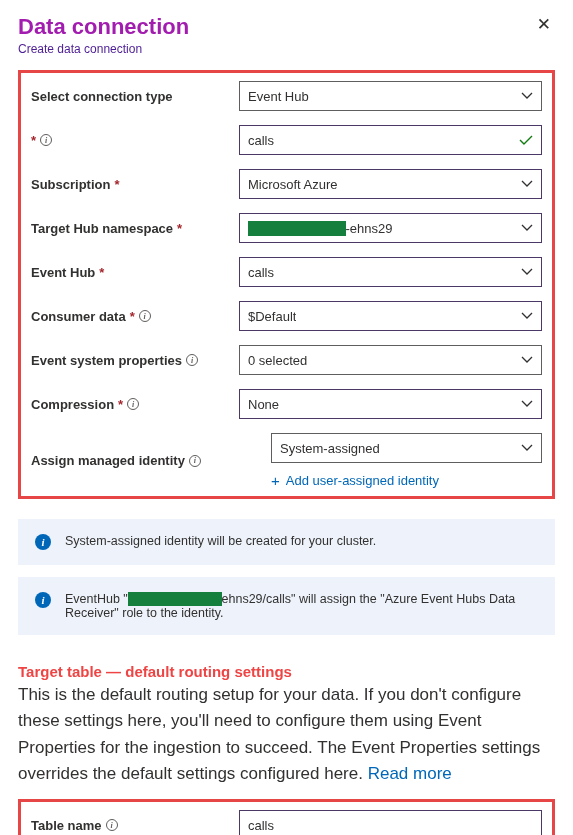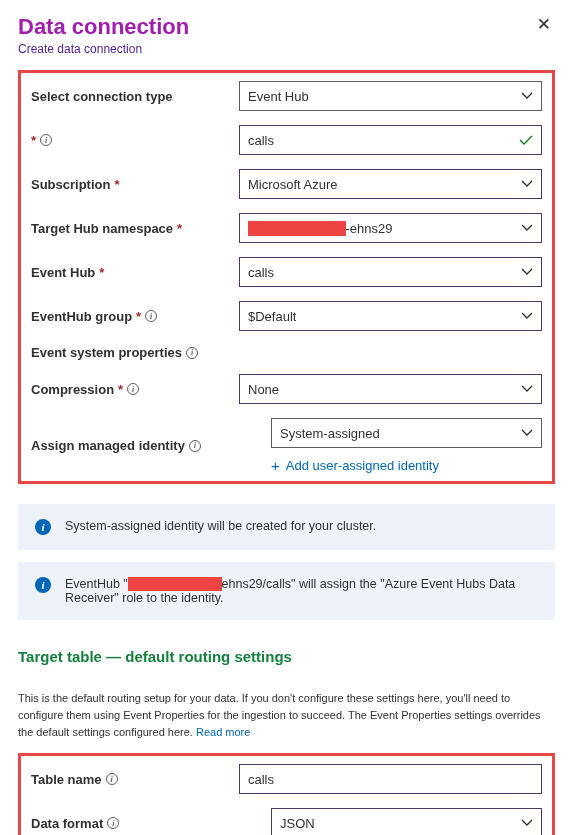--- a/index.html
+++ b/index.html
@@ -32,34 +32,34 @@
     width: 100%; height: 30px; border: 1px solid #4b3867; background: #fff;
     display: flex; align-items: center; justify-content: space-between;
     padding: 0 8px; font-size: 13px; color: #323130; cursor: pointer;
   }
   .field.neutral { border-color: #605e5c; }
   .field.input { cursor: text; }
   .field .value { text-overflow: ellipsis; overflow: hidden; white-space: nowrap; }
   .chev-down { display:inline-block; }
   .chev-down svg { display:block; }
   .check-icon svg { display:block; }
-  .redact { background: #ef4444; color: transparent; user-select: none; }
+  .redact { background: #15803d; color: transparent; user-select: none; }
   .add-link { display: flex; align-items: center; gap: 6px; color: #0067b8; font-size: 13px; margin-top: 10px; cursor: pointer; }
   .plus { font-size: 15px; font-weight: 400; line-height: 1; }
   .info-banner {
     background: #eef3fb; padding: 14px 16px; display: flex; gap: 14px;
     font-size: 12.5px; color: #323130; margin-top: 20px; border: 1px solid #eef3fb;
   }
   .banner-icon {
     width: 16px; height: 16px; background: #0067b8; border-radius: 50%;
     color: #fff; display: inline-flex; align-items: center; justify-content: center;
     font-size: 11px; font-weight: 700; flex-shrink: 0; font-style: italic; font-family: serif;
   }
-  .section-title { font-size: 15px; font-weight: 600; color: #15803d; margin-top: 28px; }
-  .section-desc { font-size: 11px; color: #323130; margin-top: 25px; line-height: 1.55; }
+  .section-title { font-size: 15px; font-weight: 600; color: #ef4444; margin-top: 28px; }
+  .section-desc { font-size: 17px; color: #323130; margin-top: 2px; line-height: 1.55; }
   .link { color: #0067b8; cursor: pointer; }
   .highlight-box2 { border: 3px solid #e64646; padding: 8px 10px; margin-top: 12px; }
 </style>
 </head>
 <body>
 
 <div class="panel">
 
   <div class="header-row">
     <div>
@@ -152,40 +152,50 @@
               <svg width="12" height="8" viewBox="0 0 12 8">
                 <path d="M1 1l5 5 5-5" stroke="#323130" stroke-width="1.3" fill="none"></path>
               </svg>
             </span>
         </div>
       </div>
     </div>
 
     <div class="form-row">
       <div class="label-col">
-        <span>EventHub group</span>
+        <span>Consumer data</span>
         <span class="req">*</span>
         <span class="info-icon">i</span>
       </div>
       <div class="field-col">
         <div class="field">
           <span class="value">$Default</span>
           <span class="chev-down">
               <svg width="12" height="8" viewBox="0 0 12 8">
                 <path d="M1 1l5 5 5-5" stroke="#323130" stroke-width="1.3" fill="none"></path>
               </svg>
             </span>
         </div>
       </div>
     </div>
 
     <div class="form-row">
       <div class="label-col">
         <span>Event system properties</span>
         <span class="info-icon">i</span>
+      </div>
+      <div class="field-col">
+        <div class="field neutral">
+          <span class="value">0 selected</span>
+          <span class="chev-down">
+              <svg width="12" height="8" viewBox="0 0 12 8">
+                <path d="M1 1l5 5 5-5" stroke="#323130" stroke-width="1.3" fill="none"></path>
+              </svg>
+            </span>
+        </div>
       </div>
     </div>
 
     <div class="form-row">
       <div class="label-col">
         <span>Compression</span>
         <span class="req">*</span>
         <span class="info-icon">i</span>
       </div>
       <div class="field-col">

